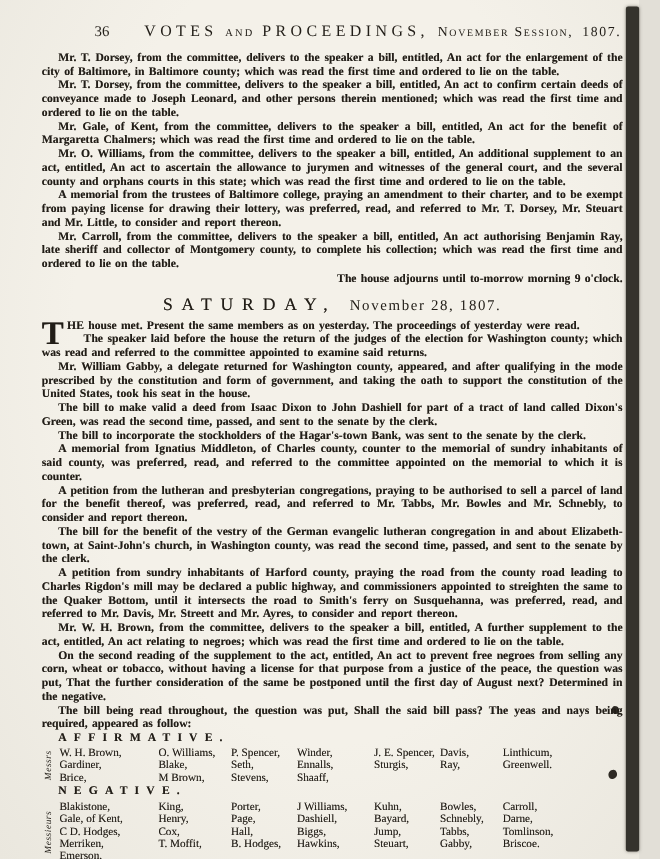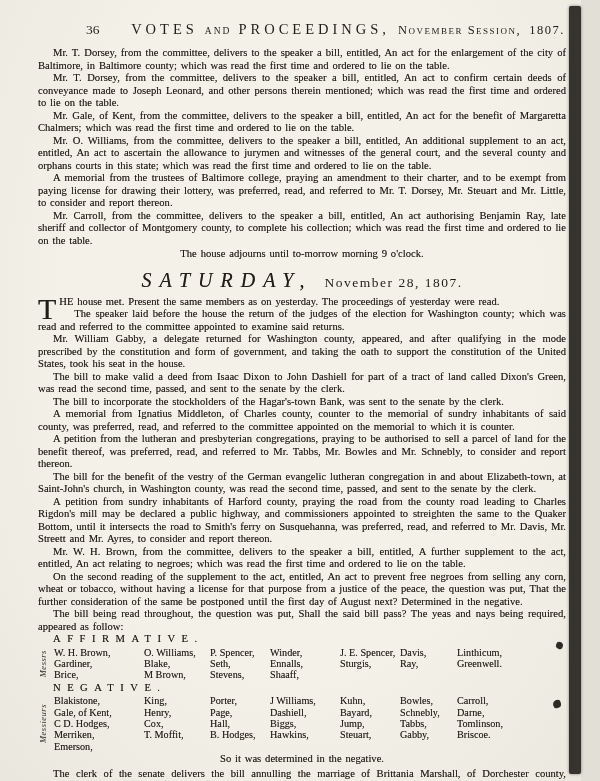--- a/index.html
+++ b/index.html
@@ -22,25 +22,26 @@
   .title-line { flex:1; text-align:center; white-space:nowrap; }
   .t-votes, .t-proc { font-size:14.5px; letter-spacing:4px; }
   .t-and { font-size:9.5px; letter-spacing:2px; padding:0 3px; }
   .t-sess { font-size:12.5px; font-variant:small-caps; letter-spacing:1.5px; padding-left:4px; }
   .t-year { font-size:12.5px; letter-spacing:1.5px; padding-left:4px; }
 
   p.body {
     margin:0; font-size:10.6px; line-height:12.5px;
     text-align:justify; text-indent:15px; word-spacing:1.2px;
     text-shadow:0 0 0.5px rgba(35,28,20,.55);
+    font-weight:bold;
   }
-  p.center { text-align:center; text-indent:0; margin:1px 0 2px; }
+  p.center { text-align:right; text-indent:0; margin:1px 0 2px; }
 
   .day-heading { text-align:center; margin:8px 0 4px; white-space:nowrap; }
-  .day-word { font-size:20px; letter-spacing:8px; text-shadow:0 0 0.5px rgba(35,28,20,.6);font-style:italic; }
+  .day-word { font-size:16px; letter-spacing:8px; text-shadow:0 0 0.5px rgba(35,28,20,.6); }
   .day-date { font-size:13.5px; letter-spacing:1.5px; padding-left:8px; }
 
   p.lead { text-indent:0; }
   .dropcap { float:left; font-size:30px; line-height:23px; padding:1px 3px 0 0; text-shadow:0 0 0.5px rgba(35,28,20,.6); }
 
   .vote-heading { text-align:center; font-size:11.5px; letter-spacing:6.5px; margin:3px 0 1px; text-indent:0; text-shadow:0 0 0.5px rgba(35,28,20,.6); }
   .vote-table { position:relative; padding-left:16px; margin:1px 0 1px; }
   .side-label {
     position:absolute; left:0; top:0; bottom:0; width:12px;
     writing-mode:vertical-rl; transform:rotate(180deg);

